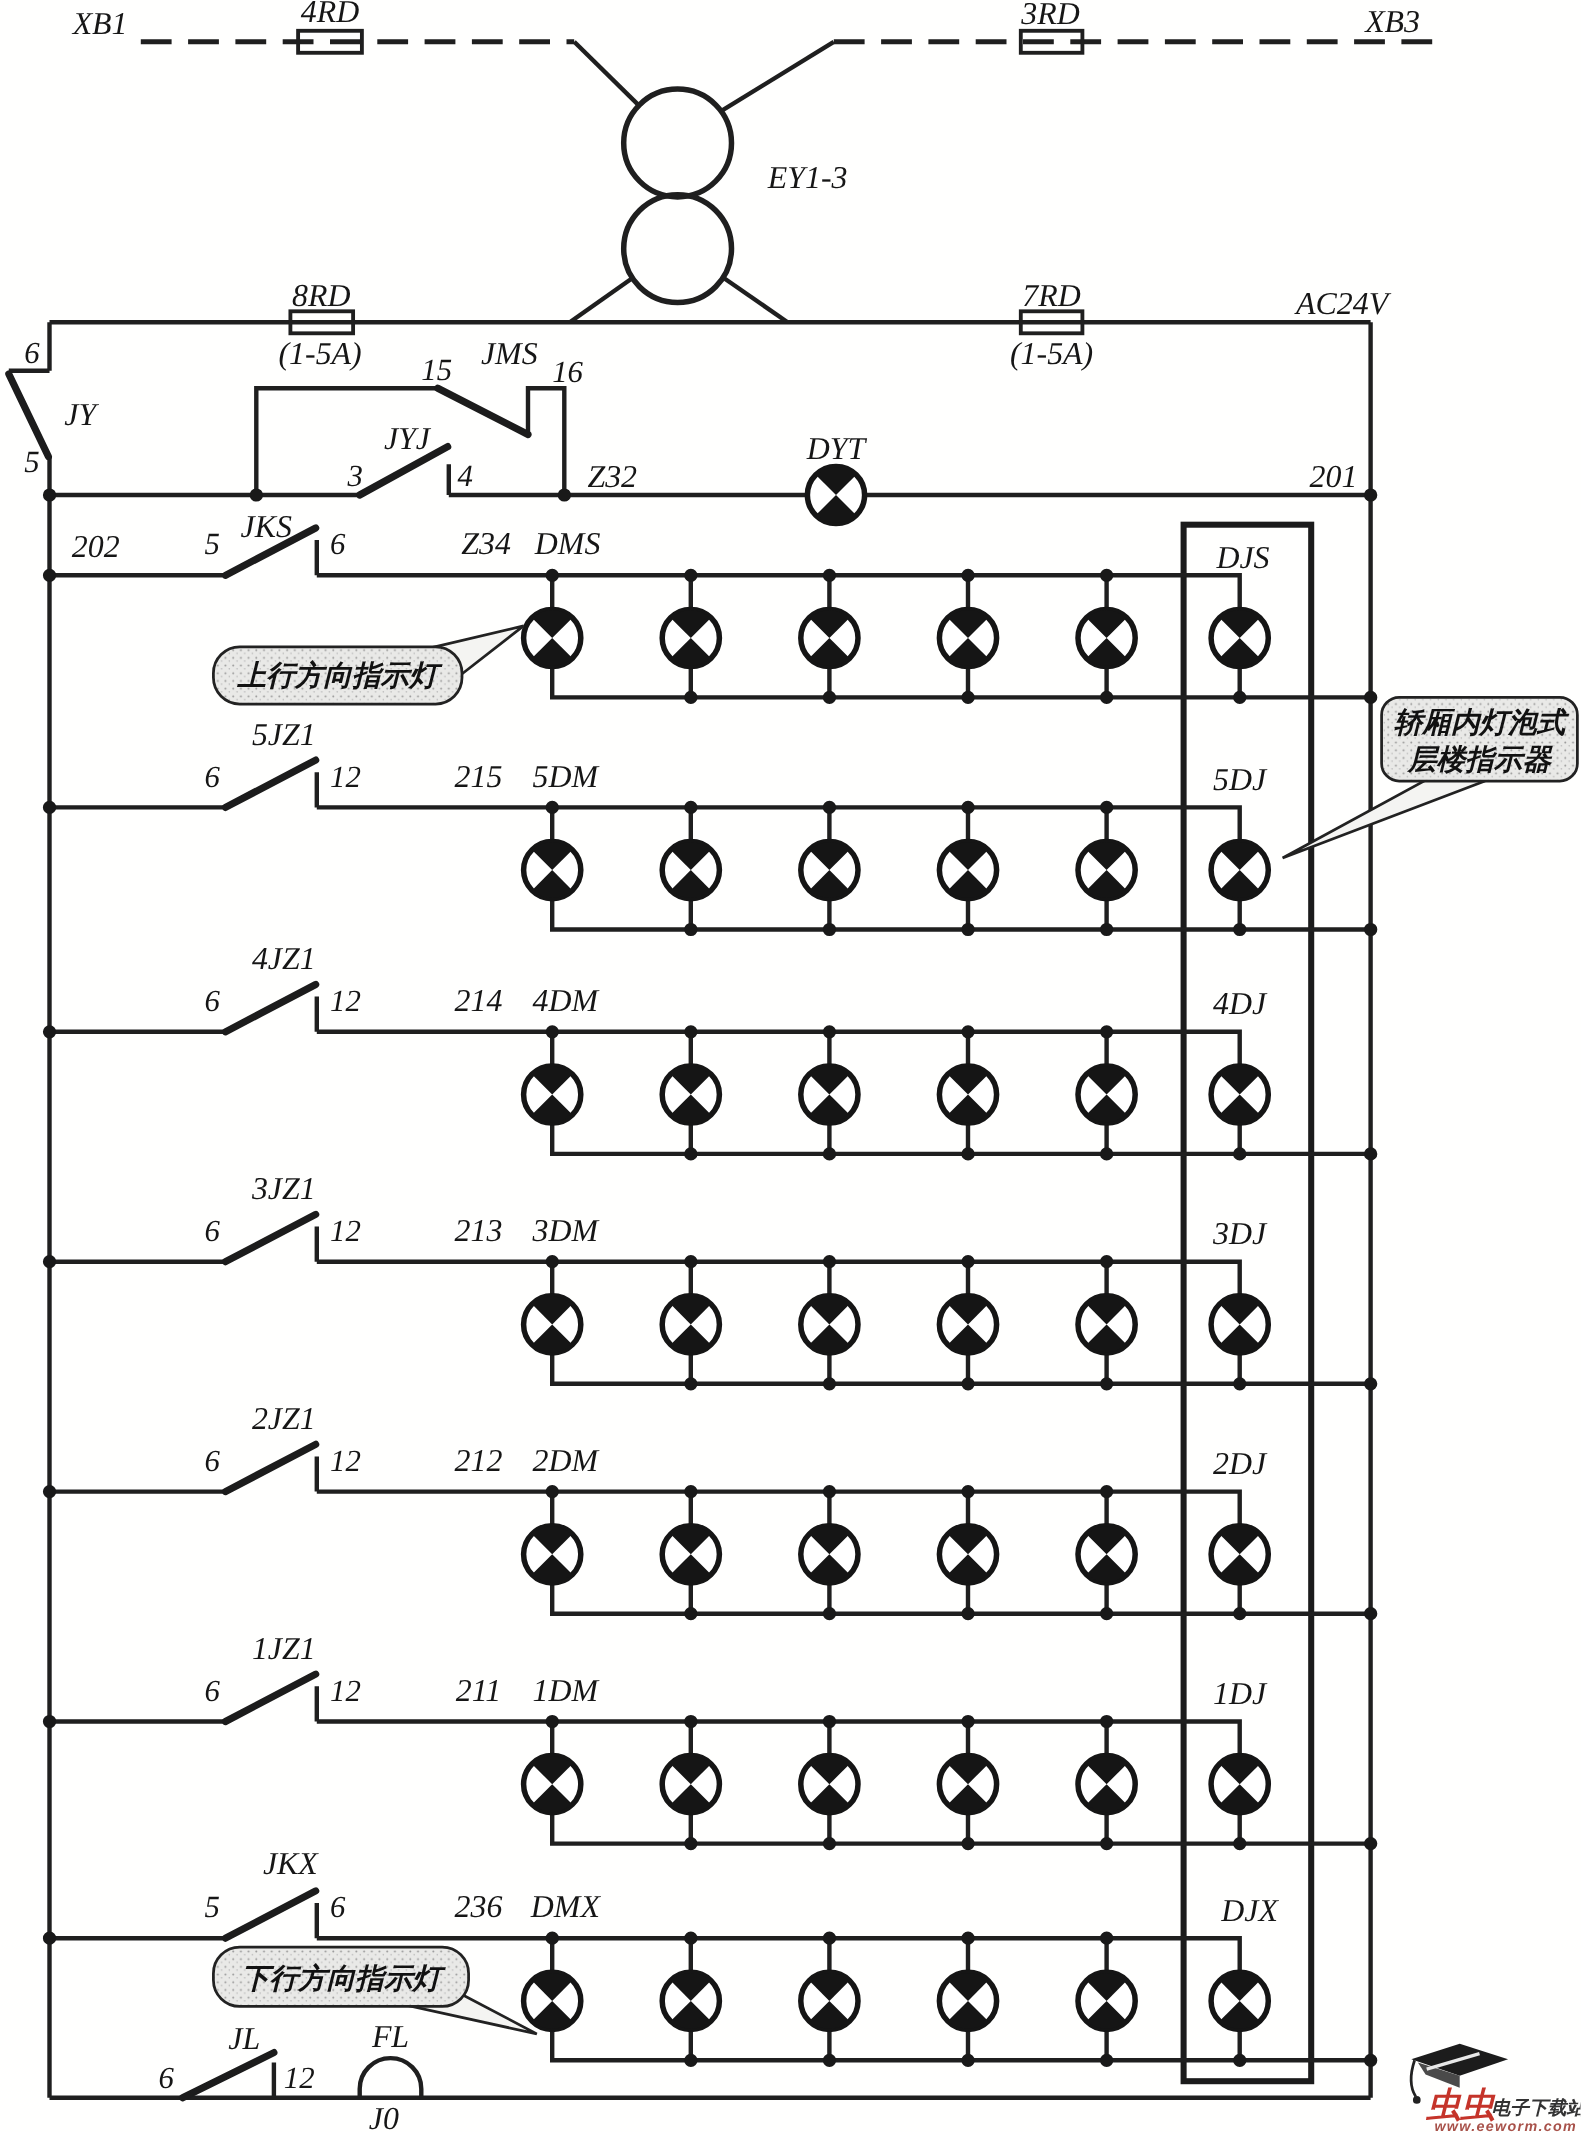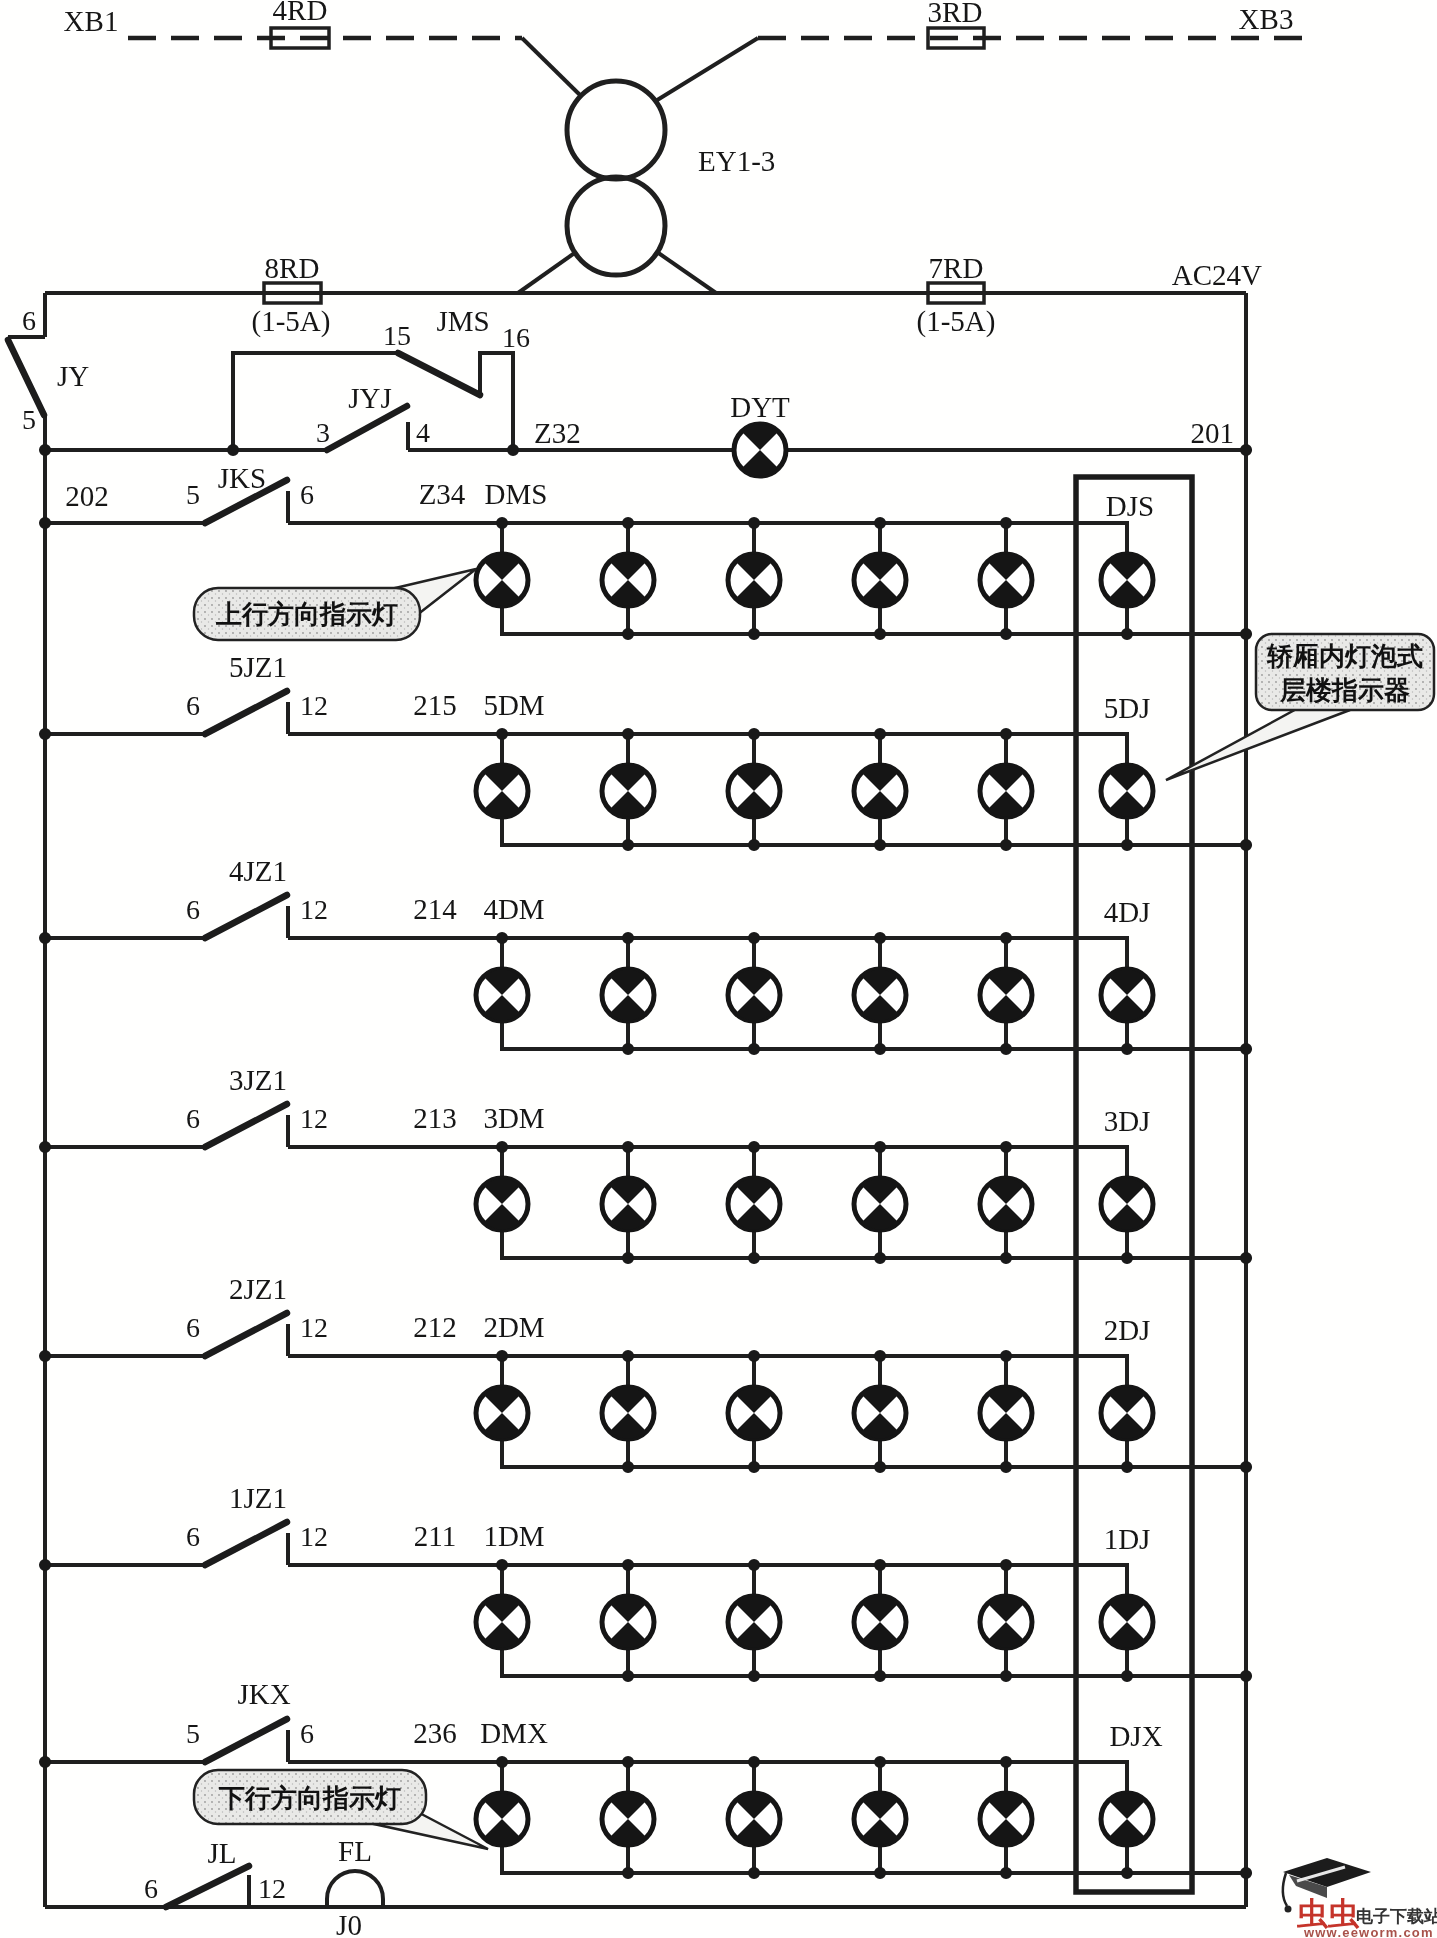--- a/index.html
+++ b/index.html
@@ -1,17 +1,17 @@
 <!DOCTYPE html>
 <html><head>
 <meta charset="utf-8">
 <style>
   html,body{margin:0;padding:0;background:#ffffff;}
   .stage{position:relative;width:1437px;height:1938px;background:#fffffe;overflow:hidden;
-         font-family:"Liberation Serif","DejaVu Serif",serif;}
+         font-family:"Liberation Serif","DejaVu Serif",serif;font-style:italic;}
   svg{position:absolute;left:0;top:0;}
   .w   {stroke:#1f1f1f;stroke-width:4;fill:none;}
   .wd  {stroke:#1f1f1f;stroke-width:4.5;fill:none;stroke-dasharray:28 15;}
   .blade{stroke:#1c1c1c;stroke-width:6.5;fill:none;stroke-linecap:round;}
   .dots{stroke:#191919;stroke-width:12;stroke-linecap:round;fill:none;}
   .coil{stroke:#1f1f1f;stroke-width:5;fill:none;}
   .fuse{stroke:#1f1f1f;stroke-width:3.5;fill:#ffffff;fill-opacity:0;}
   .box {stroke:#1b1b1b;stroke-width:5.5;fill:none;}
   text {font-size:29px;fill:#161616;}
   .sm  {font-size:28px;}

